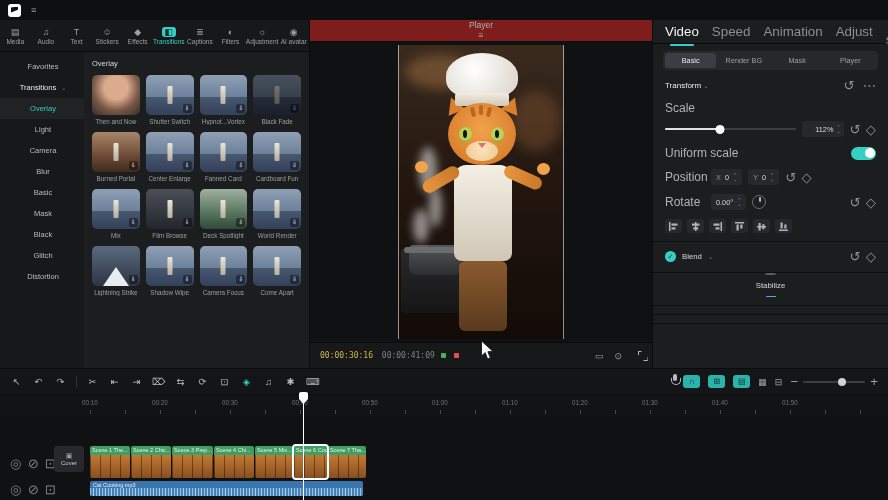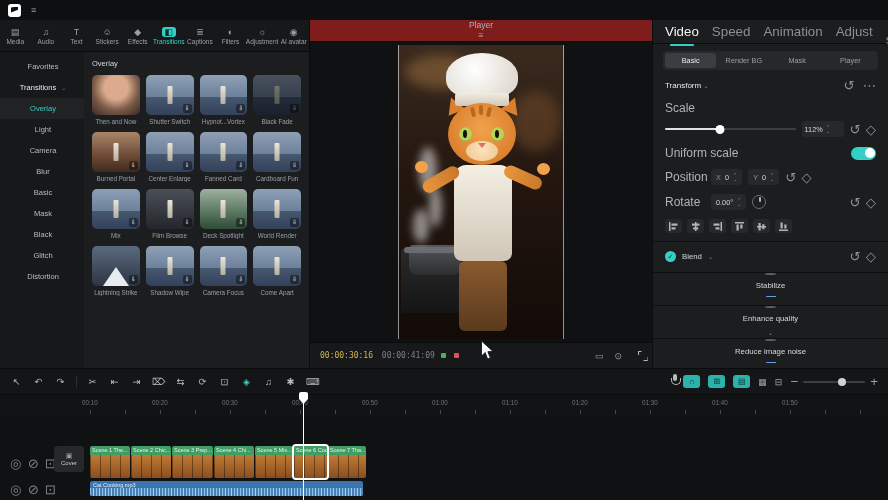--- a/index.html
+++ b/index.html
@@ -106,21 +106,21 @@
   .ibody{padding:0 12px;}
   .row{display:flex;align-items:center;}
   .thead{margin-top:8px;justify-content:space-between;color:#e8eaed;font-size:8px;}
   .thead .ricons{display:flex;gap:8px;color:#8a9095;font-size:8px;}
   .lab{color:#aeb4b9;font-size:12px;}
   .scale-lab{margin-top:8px;}
   .slrow{margin-top:6px;gap:6px;}
   .slider{flex:1;height:2px;background:#3a3d41;border-radius:1px;position:relative;}
   .slider .fill{position:absolute;left:0;top:0;bottom:0;background:#dfe3e6;border-radius:1px;}
   .slider .knob{position:absolute;top:-3.5px;width:9px;height:9px;border-radius:50%;background:#fff;transform:translateX(-50%);}
-  .valbox{min-width:42px;height:16px;background:#26282b;border-radius:3px;display:flex;align-items:center;justify-content:flex-start;gap:3px;font-size:7.3px;color:#d6dadd;padding:0 3px;}
+  .valbox{min-width:42px;height:16px;background:#26282b;border-radius:3px;display:flex;align-items:center;justify-content:flex-end;gap:3px;font-size:7.3px;color:#d6dadd;padding:0 3px;}
   .chevcol{display:flex;flex-direction:column;line-height:4px;font-size:5px;color:#8a9095;}
   .kicons{display:flex;gap:5px;color:#8a9095;font-size:7.5px;}
   .uni{margin-top:9px;}
   .uni .lab{flex:1;}
   .toggle{width:25px;height:13px;border-radius:7px;background:#35d0c5;position:relative;}
   .toggle:after{content:"";position:absolute;right:1.5px;top:1.5px;width:10px;height:10px;border-radius:50%;background:#fff;}
   .posrow{margin-top:9px;gap:6px;}
   .posrow .lab{width:40px;}
   .numbox{height:16px;background:#26282b;border-radius:3px;display:flex;align-items:center;gap:4px;font-size:7.3px;color:#d6dadd;padding:0 5px;}
   .numbox .ax{color:#8a9095;}
@@ -551,32 +551,21 @@
           </span>
       </div>
 
       <div class="hr"></div>
       <div class="row secrow">
         <span class="chko"></span>
         <span>Stabilize</span>
         <span class="badge"></span>
       </div>
       <div class="hr"></div>
-      <div class="row secrow">
-        <span class="chko"></span>
-        <span>Enhance quality</span>
-        <span class="caret">⌄</span>
-        <span class="badge"></span>
-      </div>
       <div class="hr"></div>
-      <div class="row secrow">
-        <span class="chko"></span>
-        <span>Reduce image noise</span>
-        <span class="badge"></span>
-      </div>
       <div class="hr"></div>
       <div class="row secrow">
         
         
         
         
       </div>
     </div>
   </div>
 

